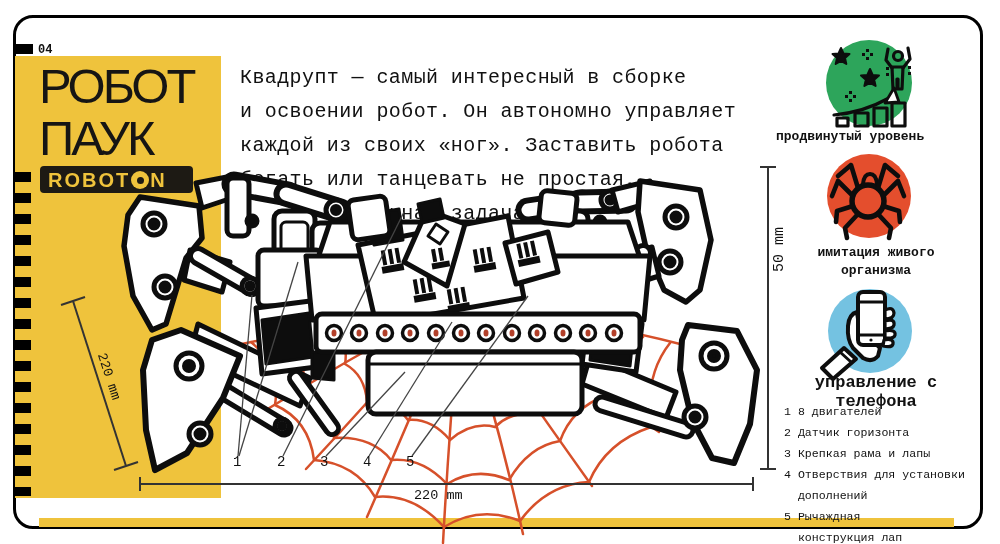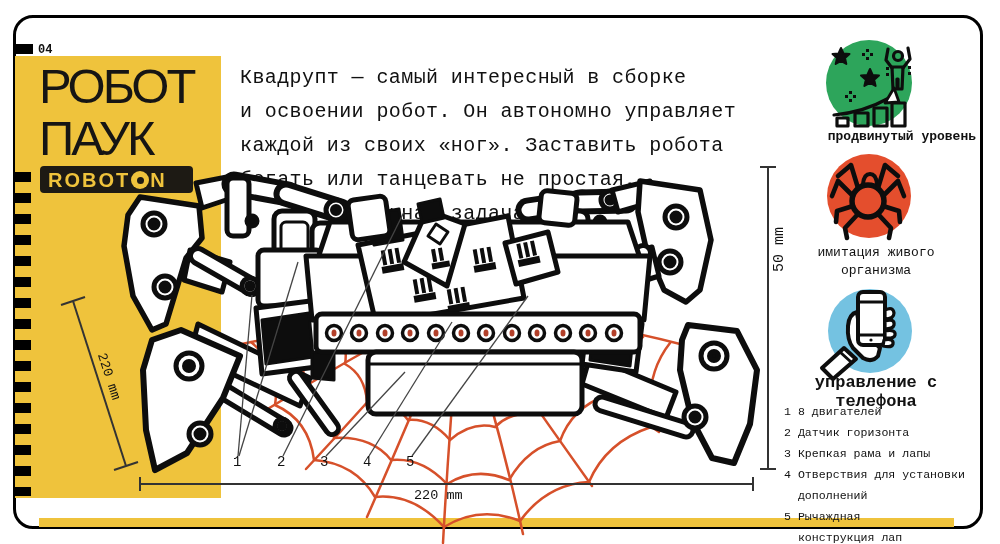--- a/index.html
+++ b/index.html
@@ -360,23 +360,23 @@
 
 <path d="M885,310 Q893,306 894,313 Q894,319 885,319 Z" stroke-width="3.2"></path>
 
 <path d="M885,321 Q895,318 894,325 Q893,329 885,329 Z" stroke-width="3.2"></path>
 <path d="M885,331 Q896,329 895,335 Q894,339 885,338 Z" stroke-width="3.2"></path>
 <path d="M884,340 Q894,338 893,344 Q892,348 883,346 Z" stroke-width="3.2"></path>
 </g>
 </g>
 </svg>
 
-<div class="abs mono" style="left:776px;top:129px;width:200px;text-align:right;font-size:13px;font-weight:bold;color:#111;left:776px">продвинутый уровень</div>
-
-<div class="abs mono" style="left:776px;top:244px;width:200px;text-align:center;font-size:13px;font-weight:normal;color:#111;line-height:18px">имитация живого<br>организма</div>
+<div class="abs mono" style="left:776px;top:129px;width:200px;text-align:left;font-size:13px;font-weight:bold;color:#111;left:776px">продвинутый уровень</div>
+
+<div class="abs mono" style="left:776px;top:244px;width:200px;text-align:center;font-size:13px;font-weight:bold;color:#111;line-height:18px">имитация живого<br>организма</div>
 
 <div class="abs mono" style="left:776px;top:373px;width:200px;text-align:center;font-size:17px;font-weight:bold;color:#111">управление с телефона</div>
 
 <div class="abs mono" style="left:784px;top:401px;font-size:11.6px;font-weight:normal;color:#111;line-height:21px;white-space:pre">1 8 двигателей
 2 Датчик горизонта
 3 Крепкая рама и лапы
 4 Отверствия для установки
   дополнений
 5 Рычаждная
   конструкция лап</div>

